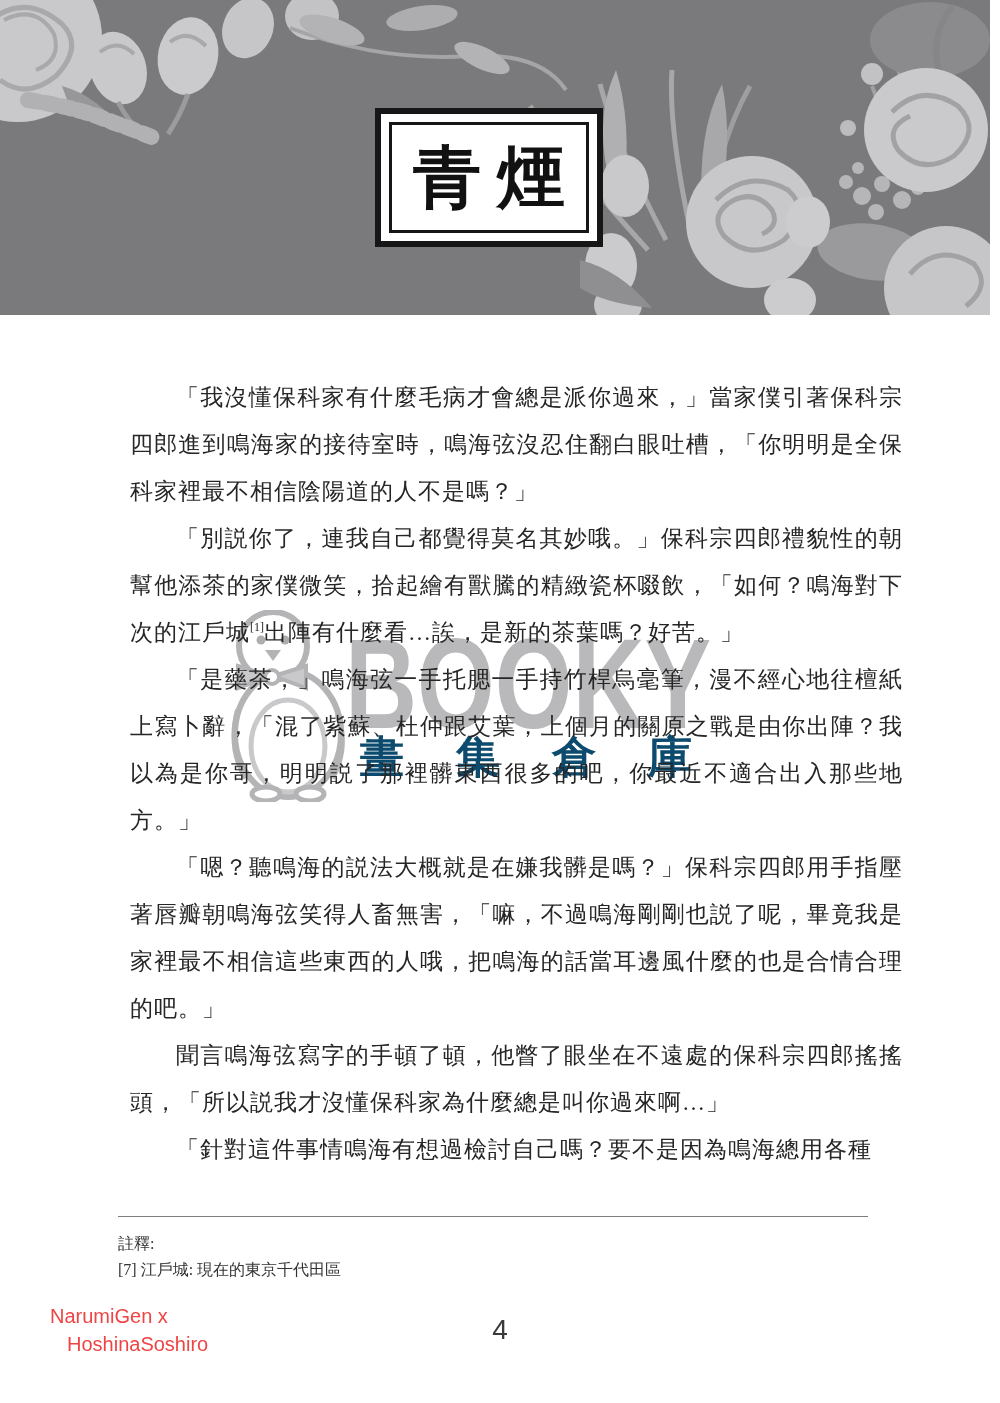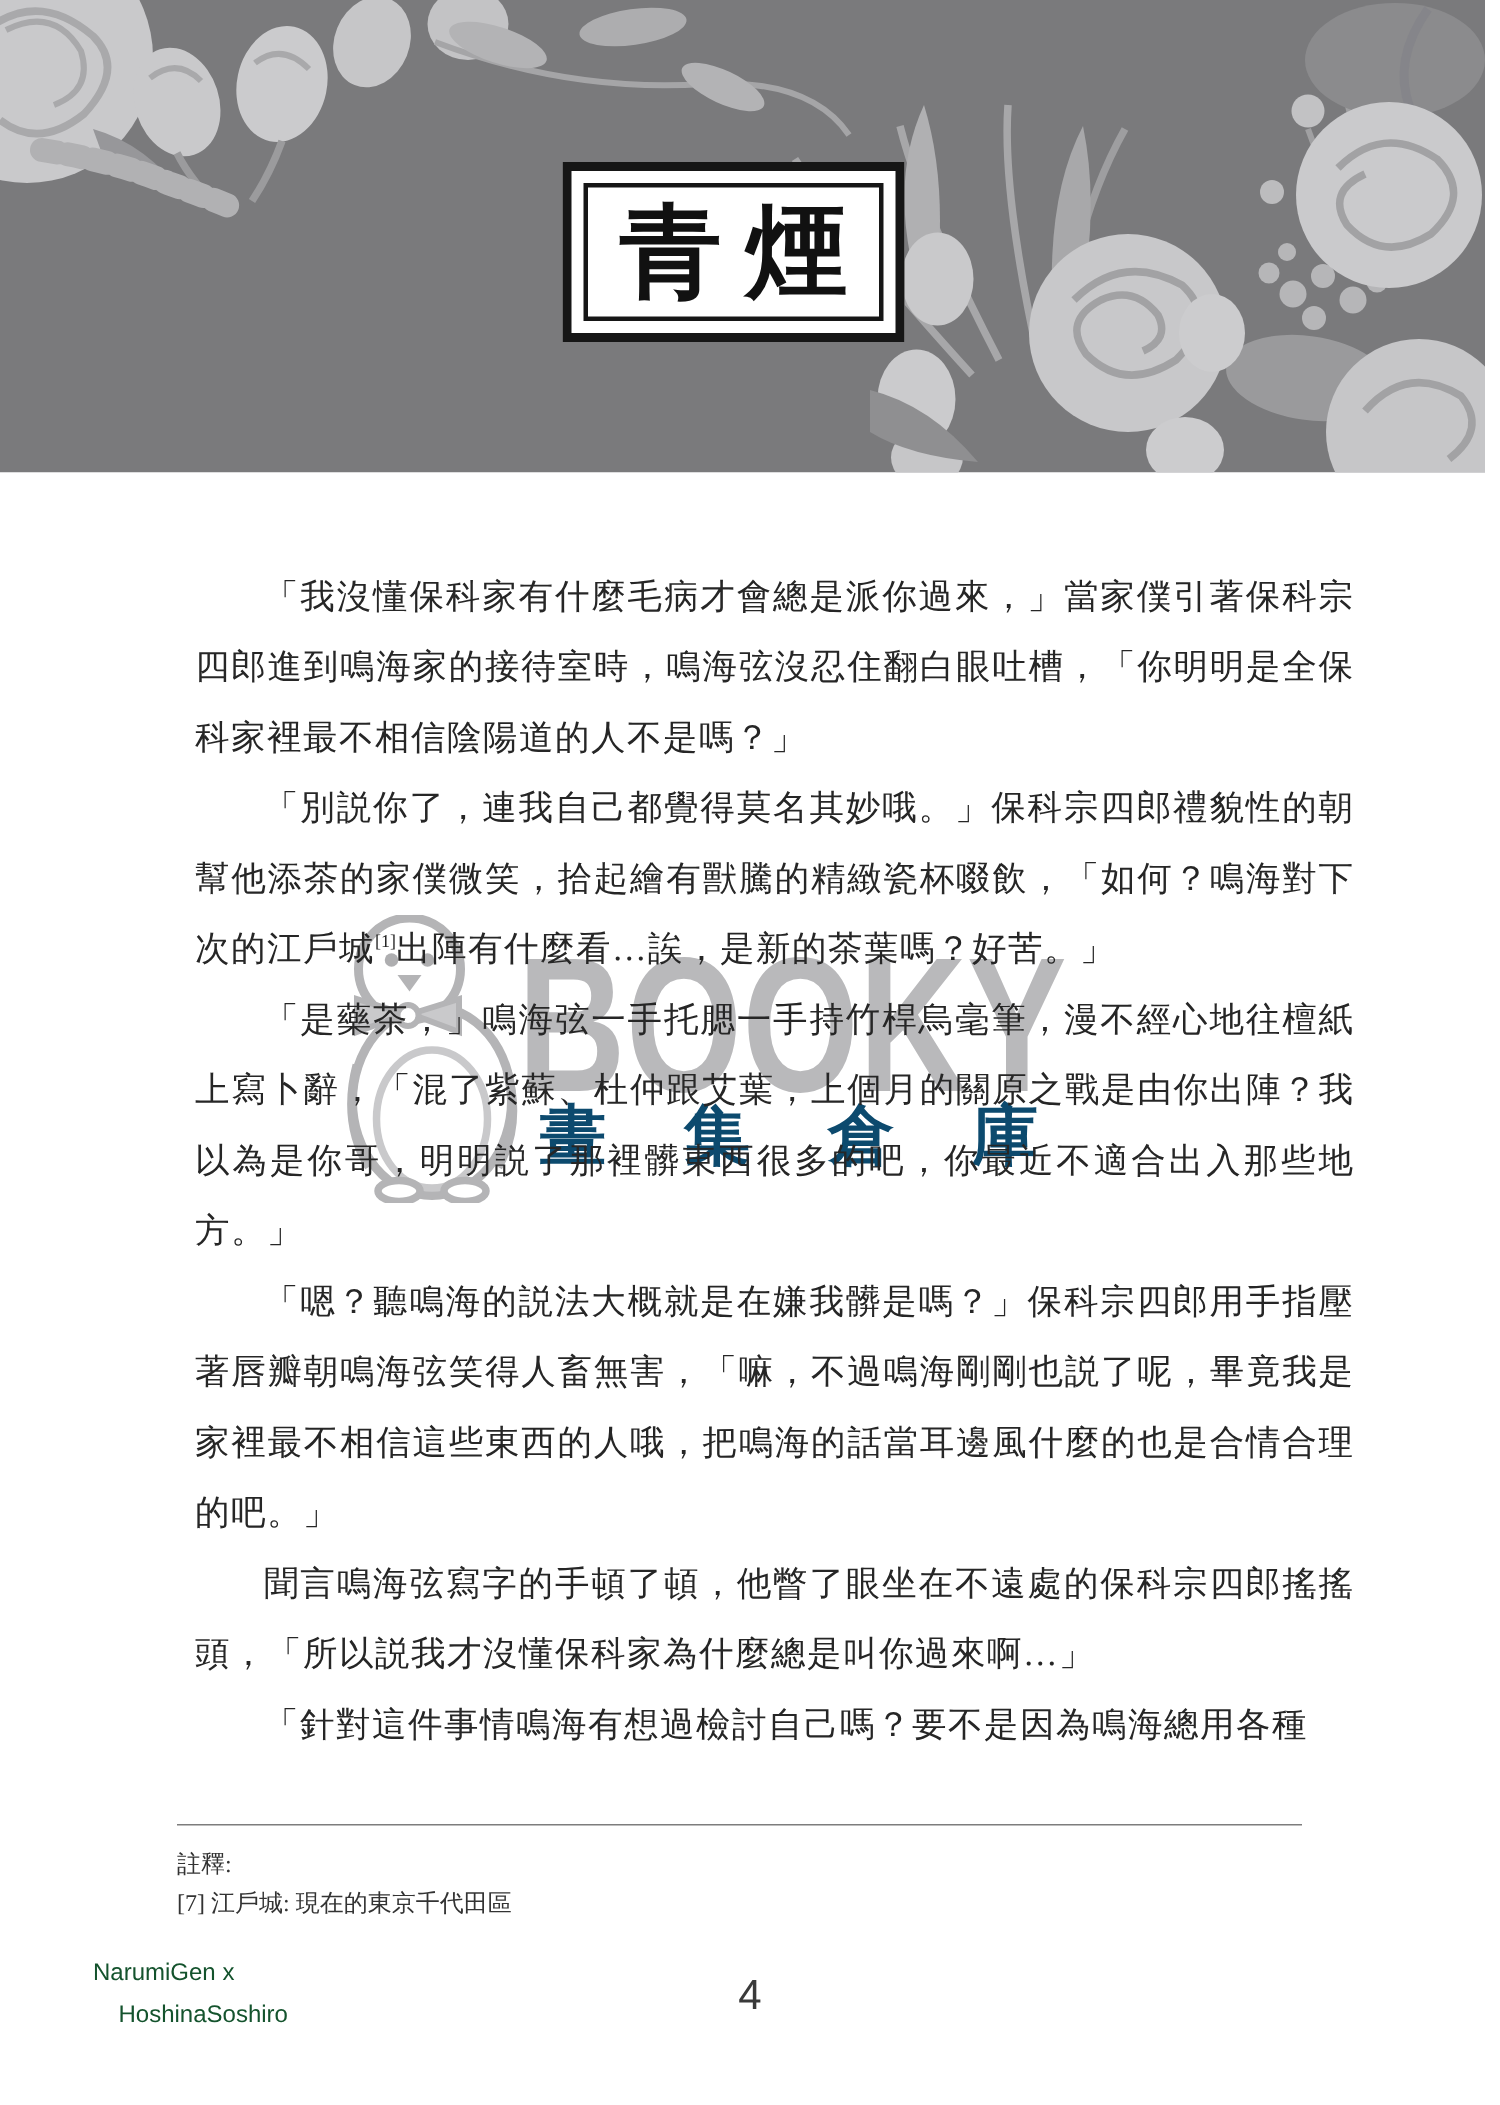--- a/index.html
+++ b/index.html
@@ -10,21 +10,21 @@
     position:relative;
     overflow:hidden;
   }
   .page { position:absolute; inset:0; width:1000px; height:1403px; background:#fff; overflow:hidden; }
 
   
   .banner { position:absolute; left:0; top:0; width:990px; height:315px; }
   .banner svg { display:block; }
 
   .title-box {
-    position:absolute; left:375px; top:108px; width:228px; height:120px;
+    position:absolute; left:375px; top:108px; width:228px; height:139px;
     background:#ffffff; border:6px solid #161616; padding:8px;
     z-index:3;
   }
   .title-inner {
     width:100%; height:100%; border:3px solid #161616;
     display:flex; align-items:center; justify-content:center;
   }
   .title-text {
     font-size:68px; font-weight:700; color:#111;
     letter-spacing:16px; margin-right:-16px; line-height:1;
@@ -67,23 +67,23 @@
     border-top:1px solid #7d7d7d; z-index:2;
   }
   .footnotes {
     position:absolute; left:118px; top:1231px; z-index:2;
     font-size:16px; line-height:26px; color:#333;
     font-family:Liberation Serif, serif;
   }
 
   
   .footer-credit {
-    position:absolute; left:62px; top:1302px; z-index:2;
+    position:absolute; left:50px; top:1302px; z-index:2;
     font-family:"Liberation Sans", sans-serif;
-    font-size:16px; line-height:28px; color:#14532d;
+    font-size:20px; line-height:28px; color:#ef4444;
   }
   .footer-credit .line2 { padding-left:17px; }
   .page-number {
     position:absolute; left:0; top:1314px; width:1000px; z-index:2;
     text-align:center; font-size:28px; color:#3a3a3a;
     font-family:"Liberation Sans", sans-serif;
   }
 </style>
 </head>
 <body>

